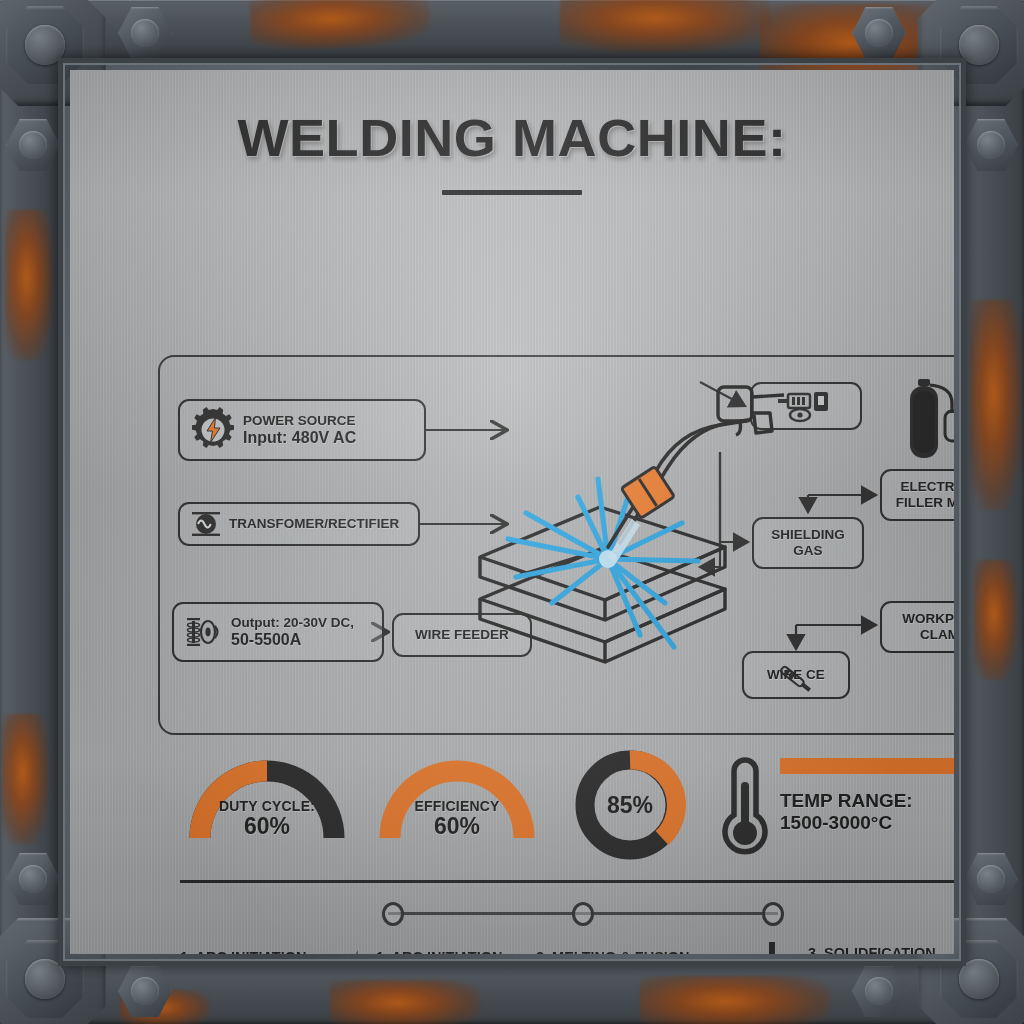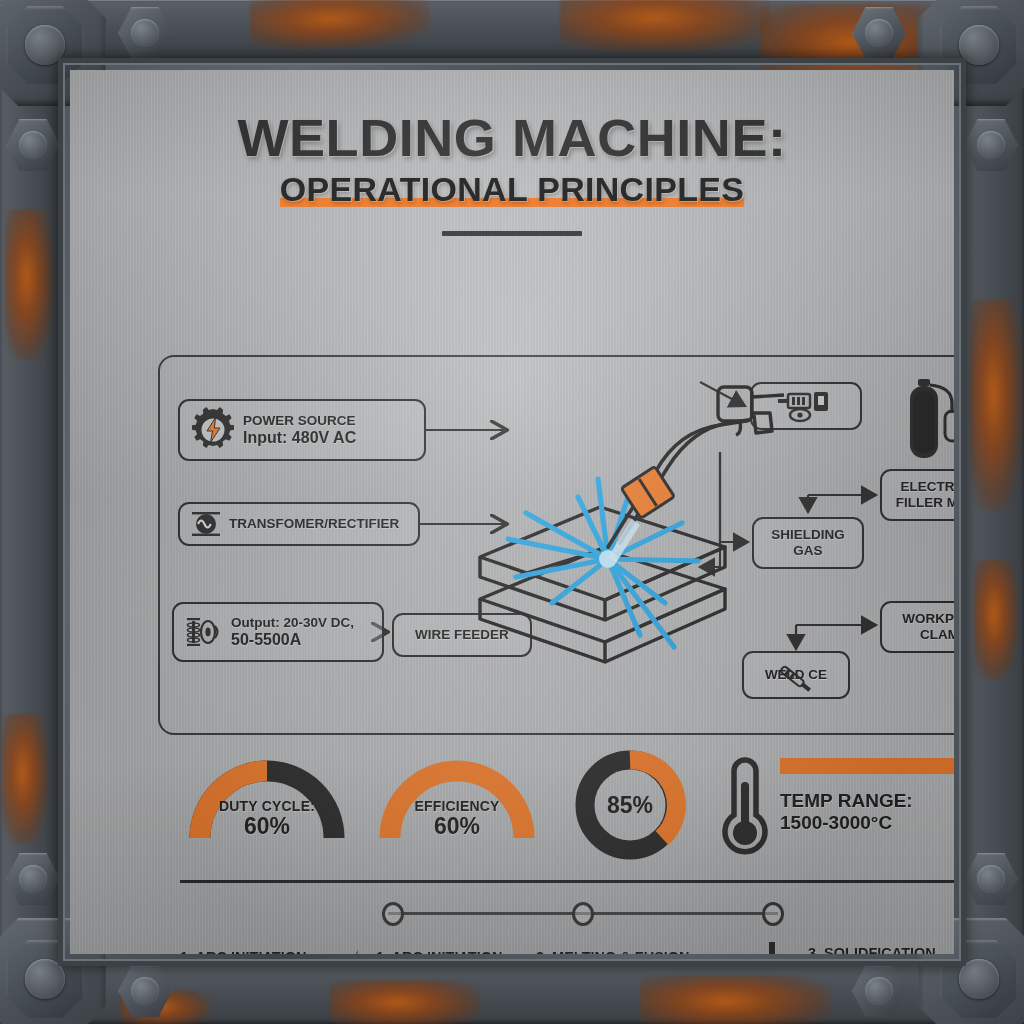--- a/index.html
+++ b/index.html
@@ -268,24 +268,20 @@
   <div class="bolt" id="bolt-7"></div>
   <div class="bolt" id="bolt-8"></div>
 
   <div id="bevel"></div>
 
   <div id="panel">
     <div id="content">
 
       <div id="title-block">
         <div id="title-main">WELDING MACHINE:</div>
-        <div id="title-sub-wrap">
-          <div id="title-underline"></div>
-          <div id="title-sub">OPERATIONAL PRINCIPLES</div>
-        </div>
         <div id="title-rule"></div>
       </div>
 
       <div id="diagram">
 
         <svg id="wires" width="846" height="380" viewBox="0 0 846 380">
           <defs>
             <marker id="ah" markerWidth="9" markerHeight="9" refX="7" refY="4.5" orient="auto">
               <path d="M0,0 L8,4.5 L0,9" fill="none" stroke="#2e2e2e" stroke-width="1.6"></path>
             </marker>
@@ -385,21 +381,21 @@
         </div>
 
         <div class="nodebox center-lbl" id="nb-workpiece">
           <div class="lbl">
             <span>WORKPIECE</span><br>
             <span>CLAMP</span>
           </div>
         </div>
 
         <div class="nodebox center-lbl" id="nb-source" style="position:absolute;">
-          <div class="lbl" style="position:relative; z-index:1;">WELD   CE</div>
+          <div class="lbl" style="position:relative; z-index:1;">WIRE   CE</div>
           <svg width="44" height="30" viewBox="0 0 44 30" style="position:absolute; left:30px; top:12px; z-index:2;">
             <g transform="rotate(38 22 15)">
               <rect x="4" y="11" width="26" height="7" rx="3" fill="none" stroke="#2f2f2f" stroke-width="2"></rect>
               <rect x="9" y="11" width="3" height="7" fill="#2f2f2f"></rect>
               <rect x="15" y="11" width="3" height="7" fill="#2f2f2f"></rect>
               <rect x="29" y="12.5" width="10" height="4" fill="#2f2f2f"></rect>
             </g>
           </svg>
         </div>
 

